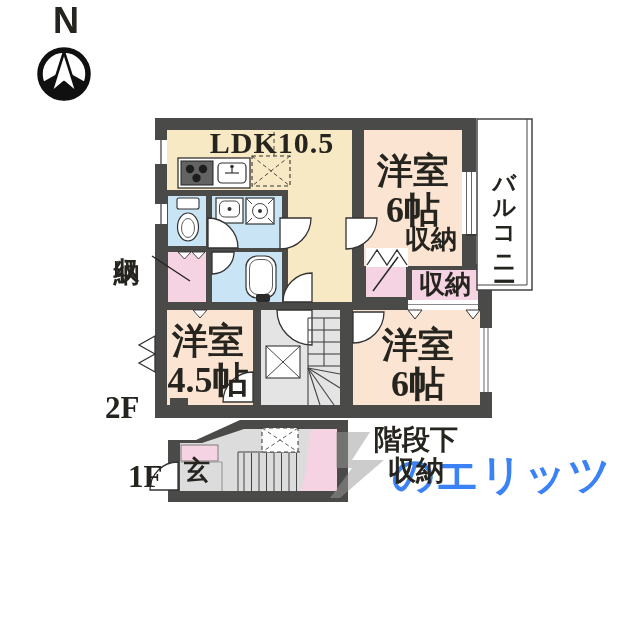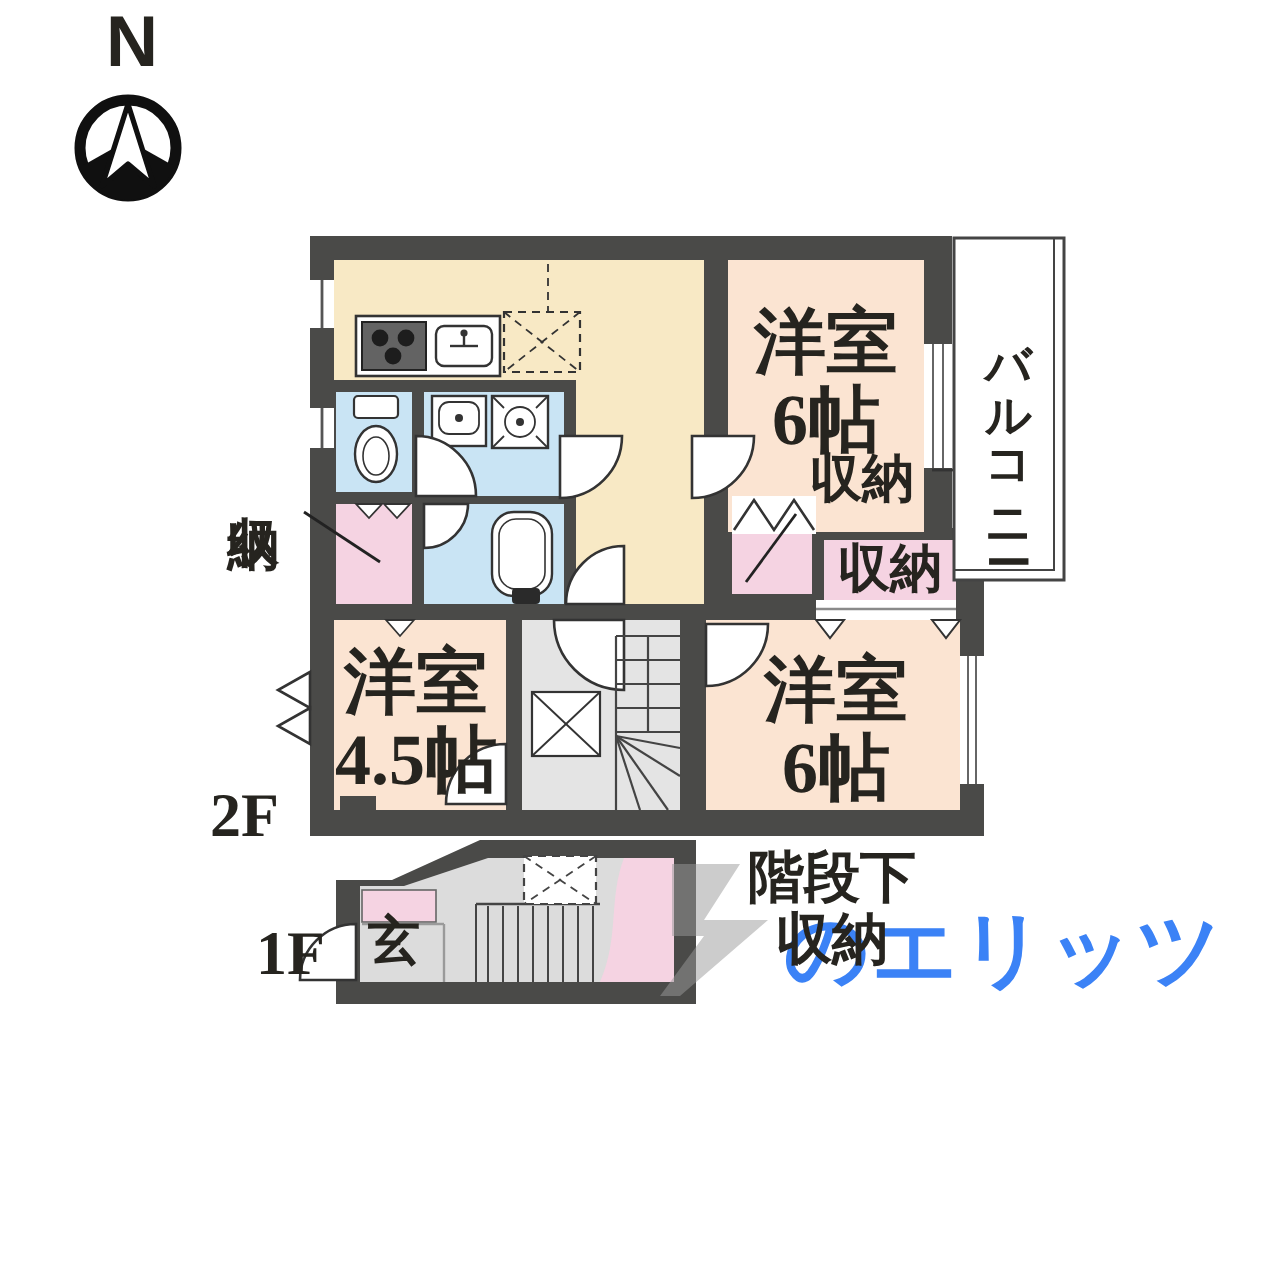--- a/index.html
+++ b/index.html
@@ -203,20 +203,21 @@
   </g>
   <path d="M178,462 A28,28 0 0 0 150,490 L178,490 Z" fill="#ffffff" stroke="#333" stroke-width="1.3"></path>
 
   <path d="M336,432 L370,432 L352,460 L384,460 L340,498 L330,498 L352,468 L336,468 Z" fill="#9a9a9a" opacity="0.5"></path>
 </svg>
 
 <div id="watermark-text" style="color: #3b82f6;">のエリッツ</div>
 
 <div id="n-label" class="lbl" style="left:53px;top:2px;">N</div>
 
+<div id="ldk-label" class="lbl center" style="left:272px;top:127px;">LDK10.5</div>
 
 <div class="lbl center room-name" style="left:413px;top:152px;">洋室
 6帖</div>
 
 <div class="lbl center closet-name" style="left:431px;top:226px;">収納</div>
 
 <div class="lbl center closet-name" style="left:445px;top:271px;">収納</div>
 
 <div class="lbl vert closet-name" style="left:112px;top:208px;height:62px;">収納</div>
 

